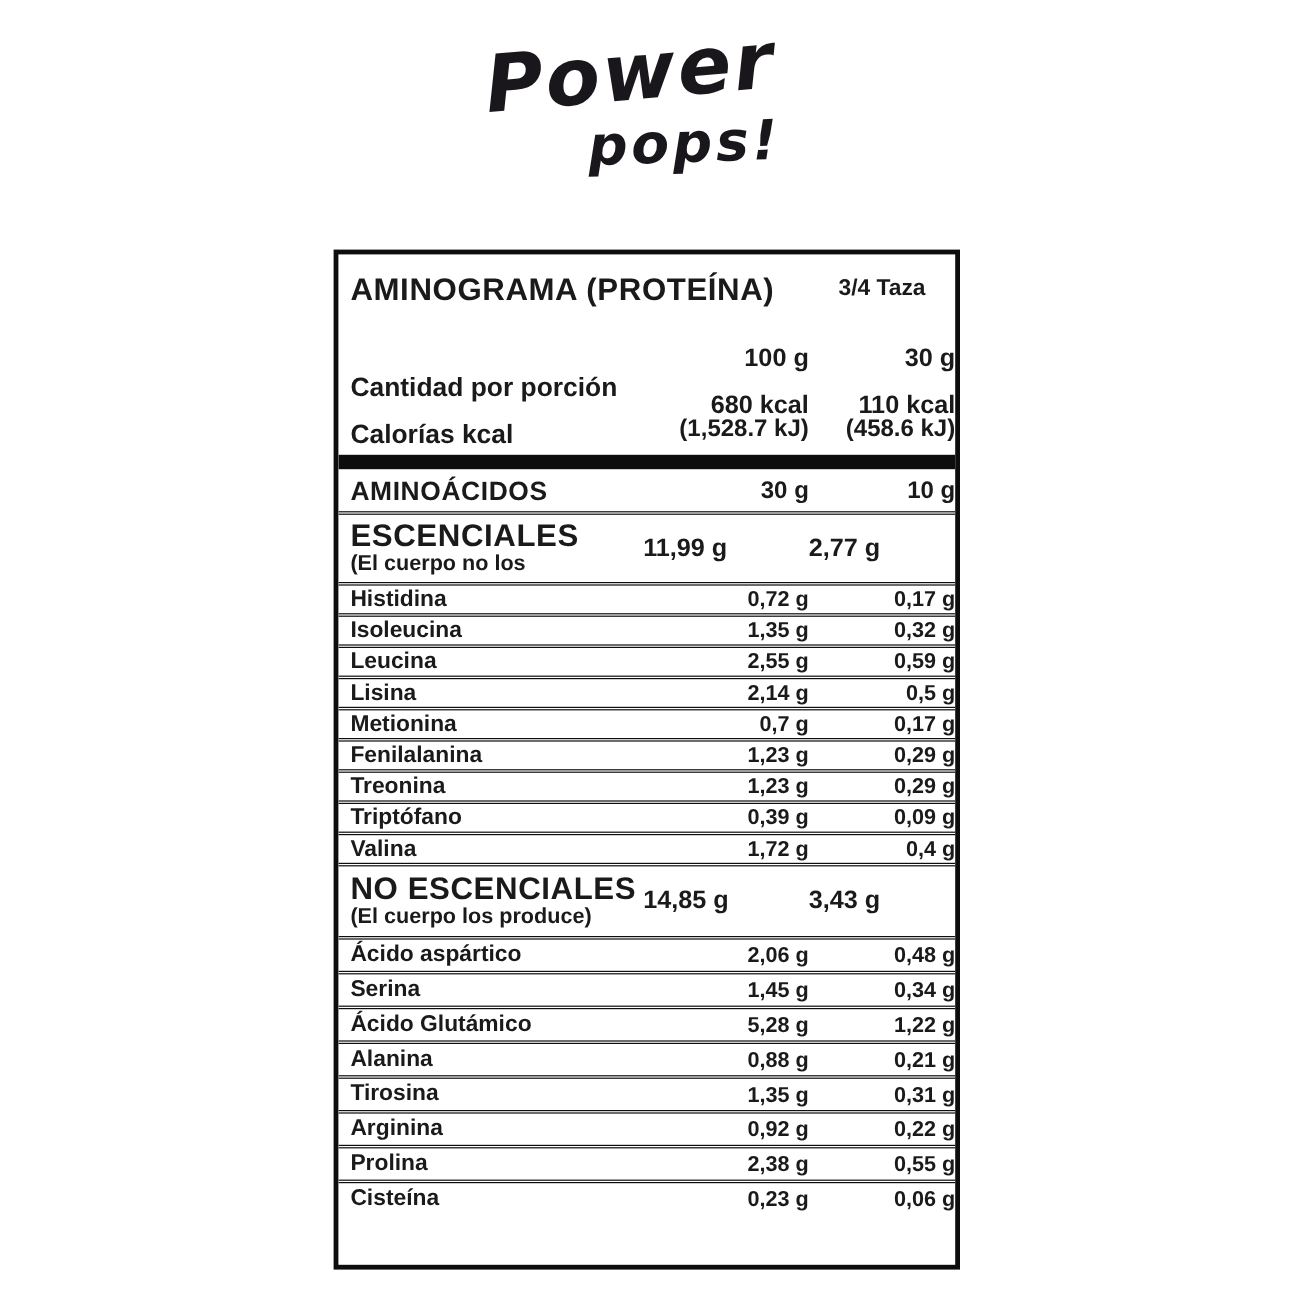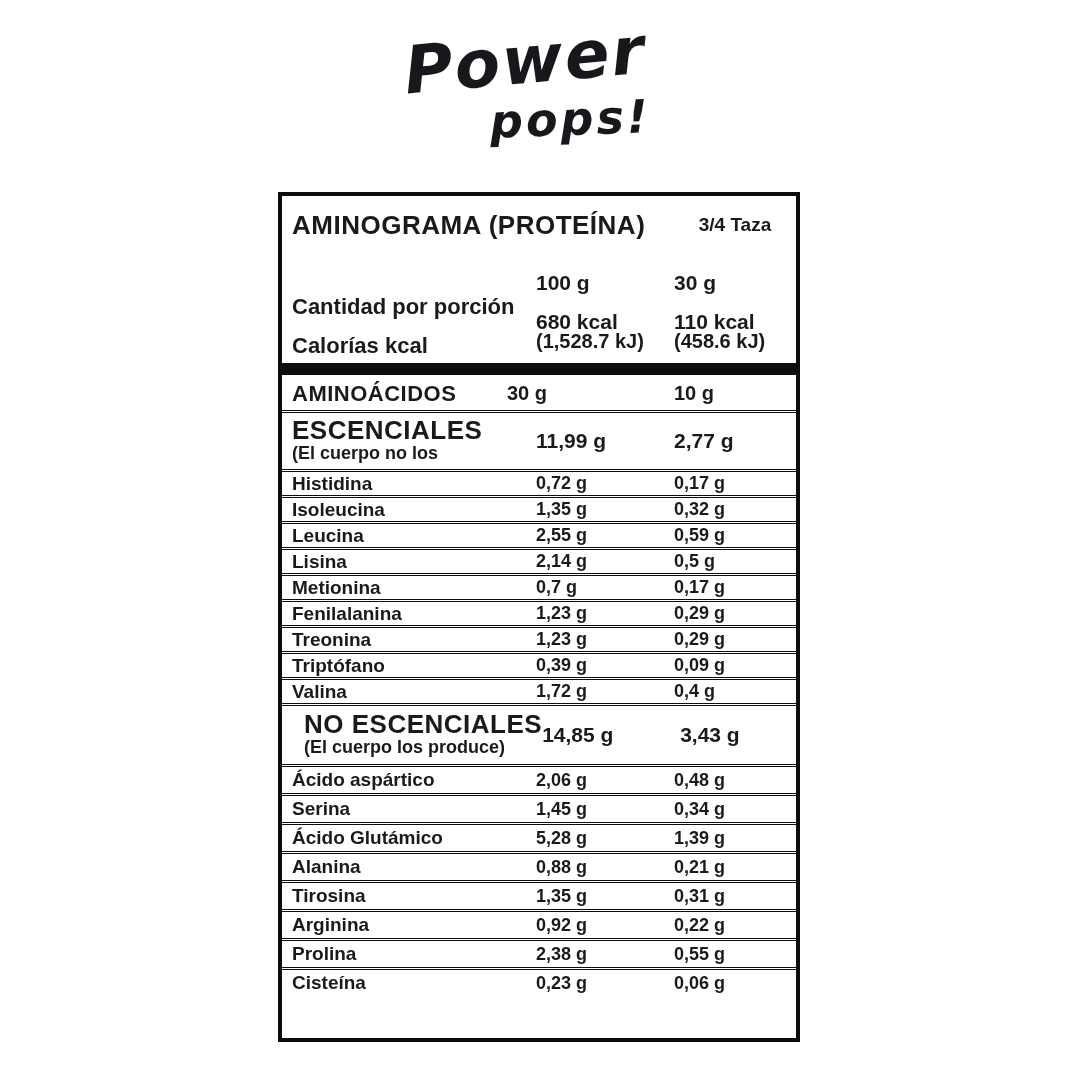--- a/index.html
+++ b/index.html
@@ -47,35 +47,35 @@
     transform: rotate(-2deg);
     display: inline-block;
     margin-left: 60px;
     margin-top: 2px;
   }
 
   
   .ntable {
     position: absolute;
     left: 278px;
-    top: 192px;
+    top: 208px;
     width: 522px;
     height: 850px;
     border: 4px solid #0d0d0d;
     box-sizing: border-box;
     background: #ffffff;
     overflow: hidden;
   }
   .grid3 {
     display: grid;
     grid-template-columns: 1fr 138px 122px;
     align-items: center;
   }
   .cell-label { text-align: left; padding-left: 10px; }
-  .cell-val   { text-align: left; white-space: nowrap; }
+  .cell-val   { text-align: right; white-space: nowrap; }
 
   .title-row {
     margin-top: 8px;
     height: 42px;
   }
   .title-text {
     grid-column: 1 / 3;
     font-size: 26px;
     font-weight: 700;
     letter-spacing: 0.5px;
@@ -94,42 +94,42 @@
   .kj-row { height: 34px; font-weight: 700; }
   .kj-row .cell-val { font-size: 20px; }
 
   .thick-bar {
     height: 12px;
     background: #0d0d0d;
     width: 100%;
     margin-top: 5px;
   }
 
-  .amino-row { height: 33px; font-weight: 700; margin-top: 2px; gap: 29px; }
+  .amino-row { height: 33px; font-weight: 700; margin-top: 2px; }
   .amino-row .cell-label { font-size: 22px; letter-spacing: 0.5px; }
   .amino-row .cell-val   { font-size: 20px; }
 
   .sec-header {
     border-top: 3px double #0d0d0d;
     font-weight: 700;
   }
   .sec-header .stack { padding: 4px 0 4px 10px; }
   .sec-title    { font-size: 26px; letter-spacing: 0.5px; line-height: 25px; white-space: nowrap; }
   .sec-subtitle { font-size: 18px; line-height: 21px; white-space: nowrap; }
   .sec-total    { font-size: 21px; font-weight: 700; white-space: nowrap; }
 
   .d-row {
     border-top: 3px double #0d0d0d;
     font-weight: 700;
   }
   .d-row .cell-label { font-size: 19px; }
   .d-row .cell-val   { font-size: 18px; }
   .sec-0 .d-row { height: 23px; }
   .sec-1 .d-row { height: 26px; }
-  .sec-1 .sec-header .stack { padding-top: 6px; padding-bottom: 6px; margin-left: 12px; }
+  .sec-1 .sec-header .stack { padding-top: 6px; padding-bottom: 6px; }
   .sec-0 .sec-header .stack { padding-top: 5px; padding-bottom: 5px; }
 </style>
 </head>
 <body>
 
 <div class="page">
 
   <div class="logo">
     <div class="logo-line1">Power</div>
     <br>
@@ -253,21 +253,21 @@
 
   <div class="grid3 d-row">
     <div class="cell-label">Serina</div>
     <div class="cell-val">1,45 g</div>
     <div class="cell-val">0,34 g</div>
   </div>
 
   <div class="grid3 d-row">
     <div class="cell-label">Ácido Glutámico</div>
     <div class="cell-val">5,28 g</div>
-    <div class="cell-val">1,39 g</div>
+    <div class="cell-val">1,22 g</div>
   </div>
 
 
   <div class="grid3 d-row">
     <div class="cell-label">Alanina</div>
     <div class="cell-val">0,88 g</div>
     <div class="cell-val">0,21 g</div>
   </div>
 
   <div class="grid3 d-row">

